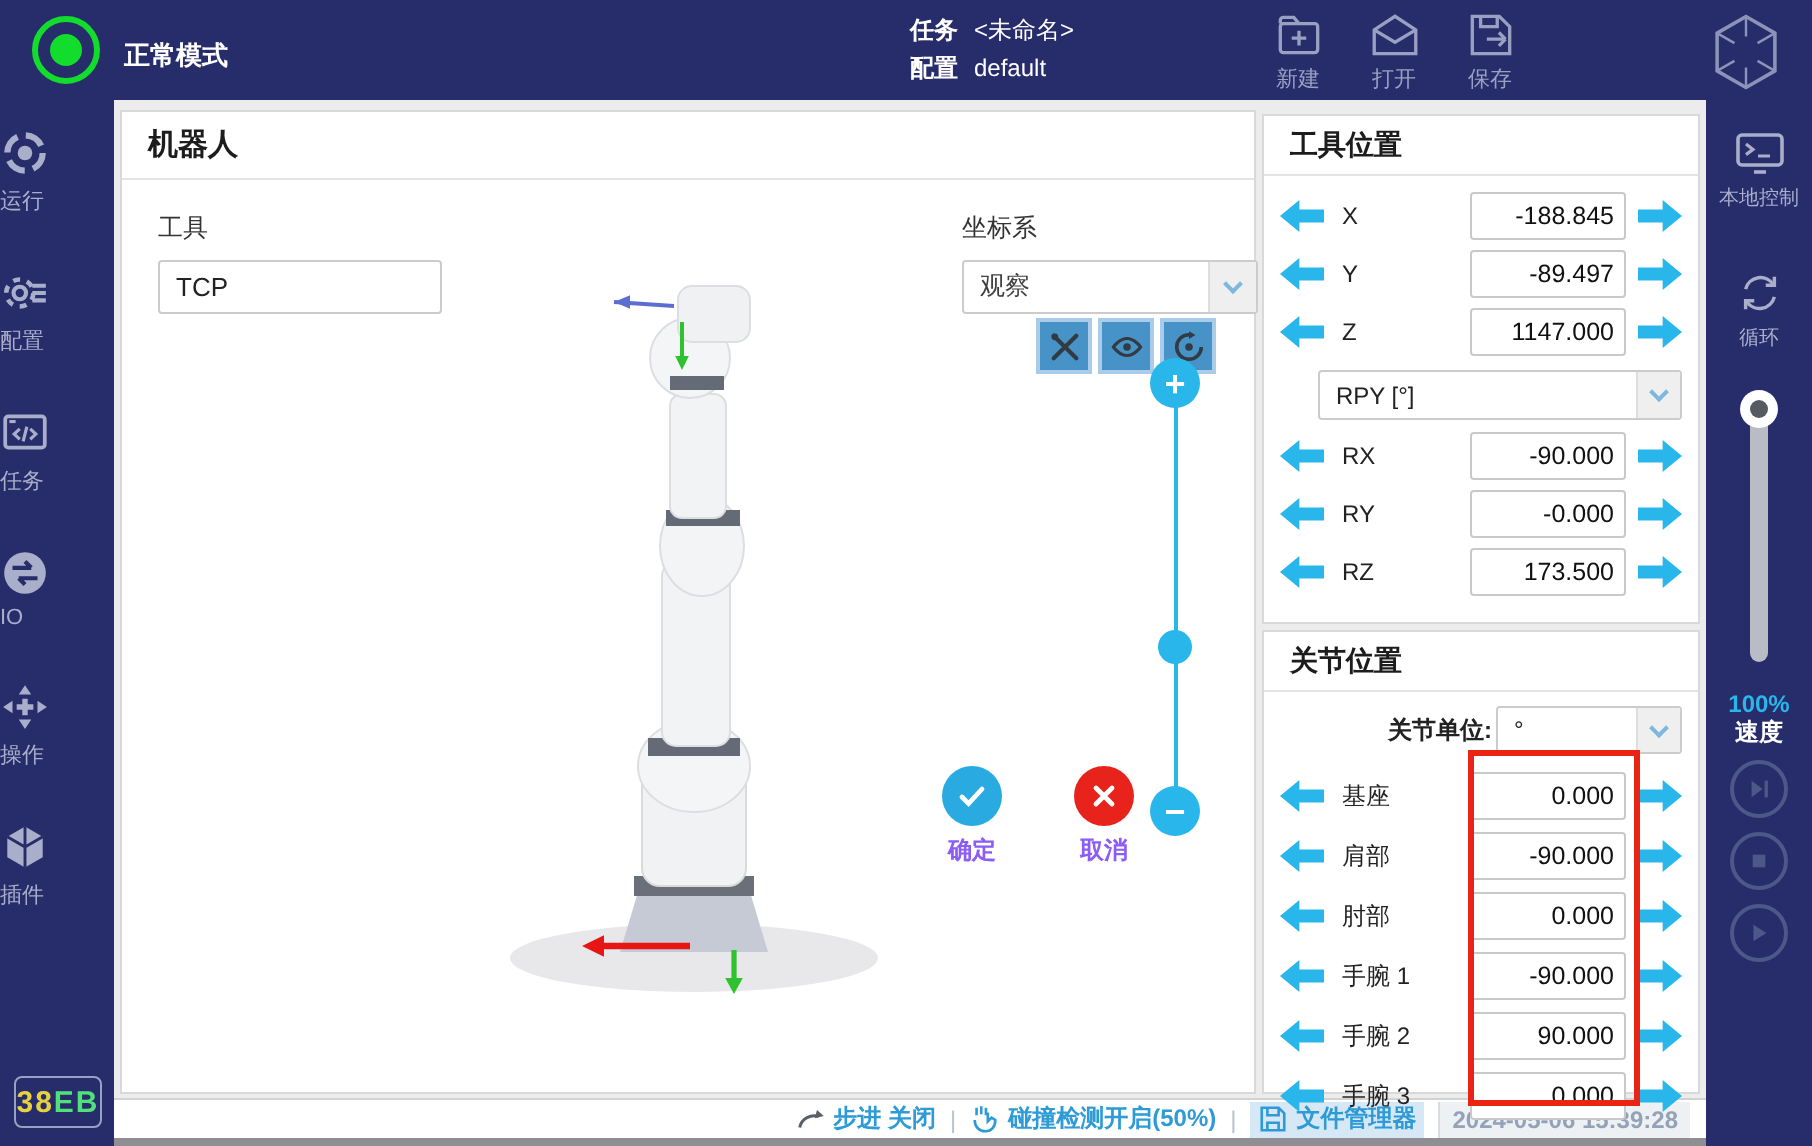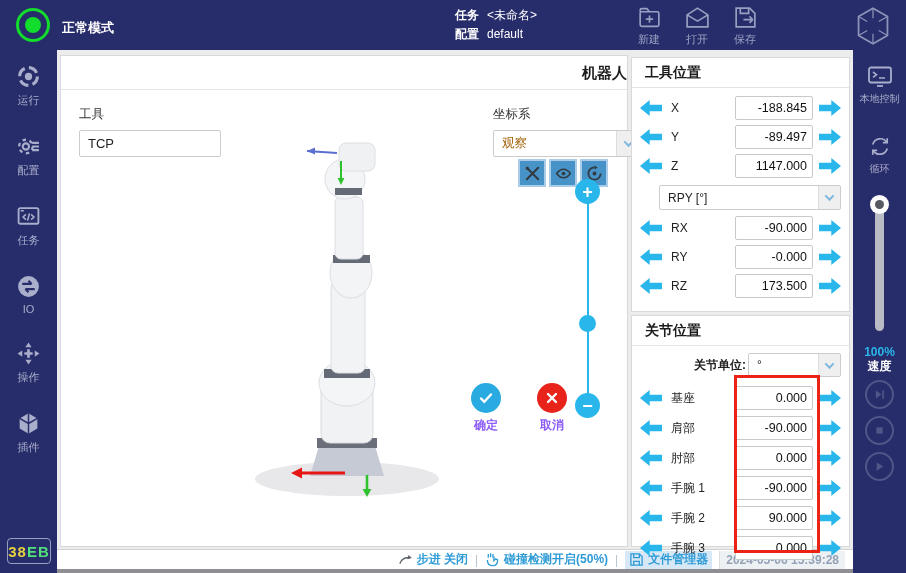--- a/index.html
+++ b/index.html
@@ -15,21 +15,21 @@
   .taskinfo .row { display:flex; gap:8px; }
   .taskinfo .lbl { font-weight:bold; }
   .tb-actions { position:absolute; left:625px; top:5px; display:flex; }
   .tb-btn { width:48px; display:flex; flex-direction:column; align-items:center; gap:2px; color:#9aa0c2; cursor:pointer; }
   .tb-btn svg { width:27px; height:25px; }
   .tb-btn span { font-size:11px; }
   .brand { position:absolute; right:14px; top:6px; color:#8d93b8; }
 
   
   .sidebar-left { position:absolute; left:0; top:50px; width:57px; height:523px; background:#272c6a; display:flex; flex-direction:column; align-items:center; padding-top:14px; gap:26px; }
-  .nav-item { width:57px; display:flex; flex-direction:column; align-items:center; gap:4px; color:#a9aecb; cursor:pointer; }
+  .nav-item { width:57px; display:flex; flex-direction:column; align-items:flex-start; gap:4px; color:#a9aecb; cursor:pointer; }
   .nav-item svg { width:25px; height:25px; }
   .nav-item span { font-size:11px; }
   .kb-badge { position:absolute; left:7px; bottom:9px; width:44px; height:26px; border:1px solid #9aa0c2; border-radius:4px; display:flex; align-items:center; justify-content:center; font-size:15px; font-weight:bold; letter-spacing:1px; }
   .kb-badge .b1 { color:#e6d23e; } .kb-badge .b2 { color:#52e07a; }
 
   .sidebar-right { position:absolute; left:853px; top:50px; width:53px; height:523px; background:#272c6a; }
   .sr-item { position:absolute; left:0; width:53px; display:flex; flex-direction:column; align-items:center; gap:4px; color:#a9aecb; cursor:pointer; }
   .sr-item svg { width:26px; height:23px; }
   .sr-item span { font-size:10px; }
   .speed-slider { position:absolute; left:0; top:145px; width:53px; height:140px; }
@@ -45,27 +45,27 @@
 
   
   .main-bg { position:absolute; left:57px; top:50px; width:796px; height:519px; background:#ececec; }
   .bottom-strip { position:absolute; left:57px; top:569px; width:796px; height:4px; background:#8f8f93; }
 
   .panel { position:absolute; background:#fff; border:1px solid #d9d9d9; }
   .panel-title { height:30px; line-height:29px; padding-left:13px; font-size:14px; font-weight:bold; color:#1c1c1c; border-bottom:1px solid #e4e4e4; }
 
   
   .robot-panel { left:60px; top:55px; width:568px; height:492px; }
-  .robot-panel .panel-title { height:34px; line-height:33px; font-size:15px;text-align:right; }
+  .robot-panel .panel-title { height:34px; line-height:33px; font-size:15px; }
   .fld-label { font-size:12.5px; color:#333; }
   .tool-group { position:absolute; left:18px; top:50px; }
   .tool-group input { margin-top:7px; width:142px; height:27px; border:1px solid #ccc; border-radius:2px; padding:0 8px; font-size:13px; color:#222; display:block; }
-  .frame-group { position:absolute; left:432px; top:50px; }
+  .frame-group { position:absolute; left:420px; top:50px; }
   .select-box { margin-top:7px; width:148px; height:27px; border:1px solid #ccc; border-radius:2px; background:#fff; display:flex; align-items:center; cursor:pointer; }
-  .select-box .sel-text { flex:1; padding-left:8px; font-size:12.5px; color:#a16207; }
+  .select-box .sel-text { flex:1; padding-left:8px; font-size:12.5px; color:#404040; }
   .sel-chev { width:24px; height:100%; background:#efefef; border-left:1px solid #ddd; display:flex; align-items:center; justify-content:center; }
   .chev { width:7px; height:7px; border-right:2px solid #7fb8de; border-bottom:2px solid #7fb8de; transform:rotate(45deg) translate(-1px,-1px); }
   .vp-buttons { position:absolute; left:457px; top:103px; display:flex; gap:3px; }
   .vbtn { width:28px; height:28px; background:#4792c6; border:2px solid #aacce8; display:flex; align-items:center; justify-content:center; cursor:pointer; }
   .vbtn svg { width:17px; height:17px; }
   .viewport { position:absolute; left:1px; top:95px; width:566px; height:396px; }
   .zoom-slider { position:absolute; left:514px; top:123px; width:25px; height:235px; }
   .zs-line { position:absolute; left:11.5px; top:12px; width:2px; height:212px; background:#29b6ea; }
   .zs-btn { position:absolute; left:0; width:25px; height:25px; background:#29b6ea; border-radius:50%; color:#fff; display:flex; align-items:center; justify-content:center; font-size:18px; font-weight:bold; cursor:pointer; line-height:1; }
   .zs-handle { position:absolute; left:4px; top:136px; width:17px; height:17px; background:#29b6ea; border-radius:50%; cursor:grab; }

